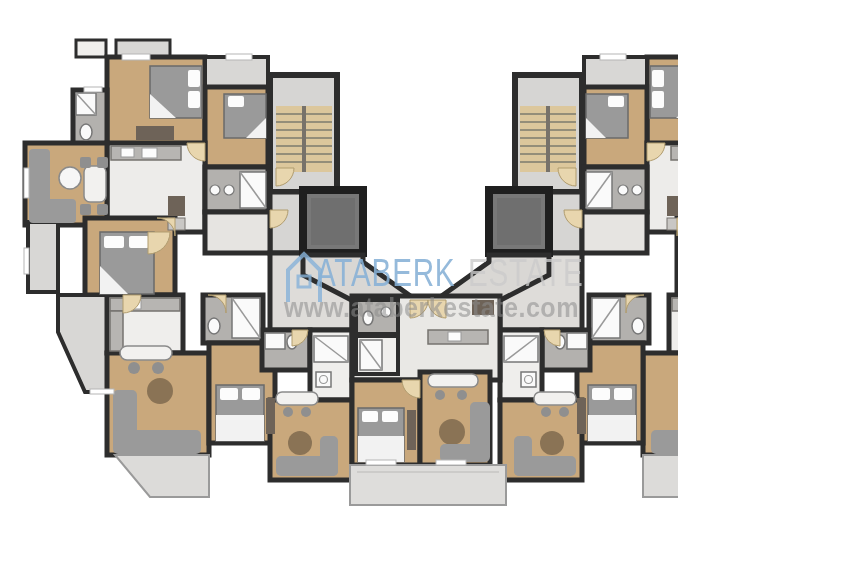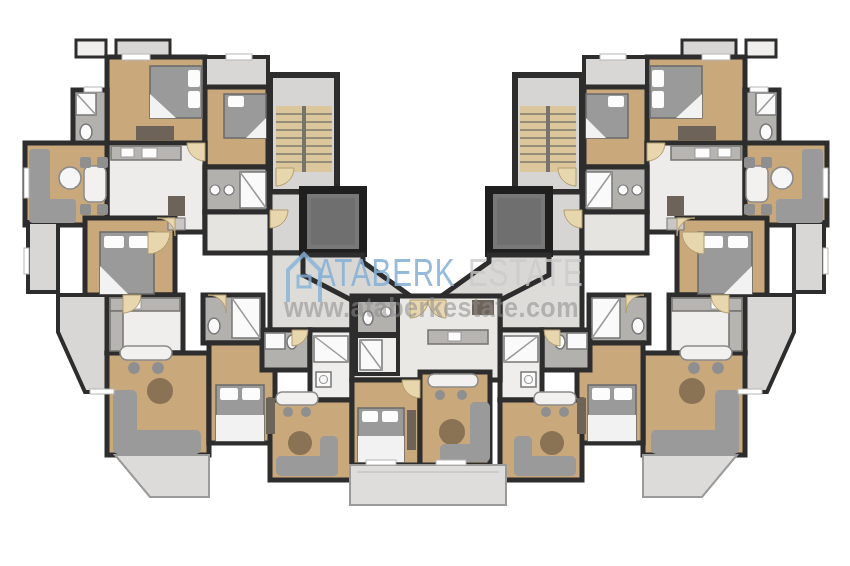--- a/index.html
+++ b/index.html
@@ -1,16 +1,16 @@
 <!DOCTYPE html>
 <html><head>
 <meta charset="utf-8">
 <style>
   html,body{margin:0;padding:0;background:#ffffff;}
-  .stage{position:relative;width:850px;height:566px;overflow:hidden;background:#fff;
+  .stage{position:relative;width:678px;height:566px;overflow:hidden;background:#fff;
          font-family:"Liberation Sans",sans-serif;}
   .stage svg{position:absolute;left:0;top:0;}
   .wm{position:absolute;pointer-events:none;white-space:nowrap;}
   .wm-logo{left:283px;top:246px;width:42px;height:58px;}
   .wm-line1{left:316px;top:252px;font-size:38px;font-weight:400;letter-spacing:1px;
             transform:scaleX(.78);transform-origin:left top;}
   .wm-line1 .sec{margin-left:16px;}
   .wm-line2{left:284px;top:293px;font-size:27px;font-weight:700;letter-spacing:.5px;
             transform:scaleX(.93);transform-origin:left top;}
 </style>

